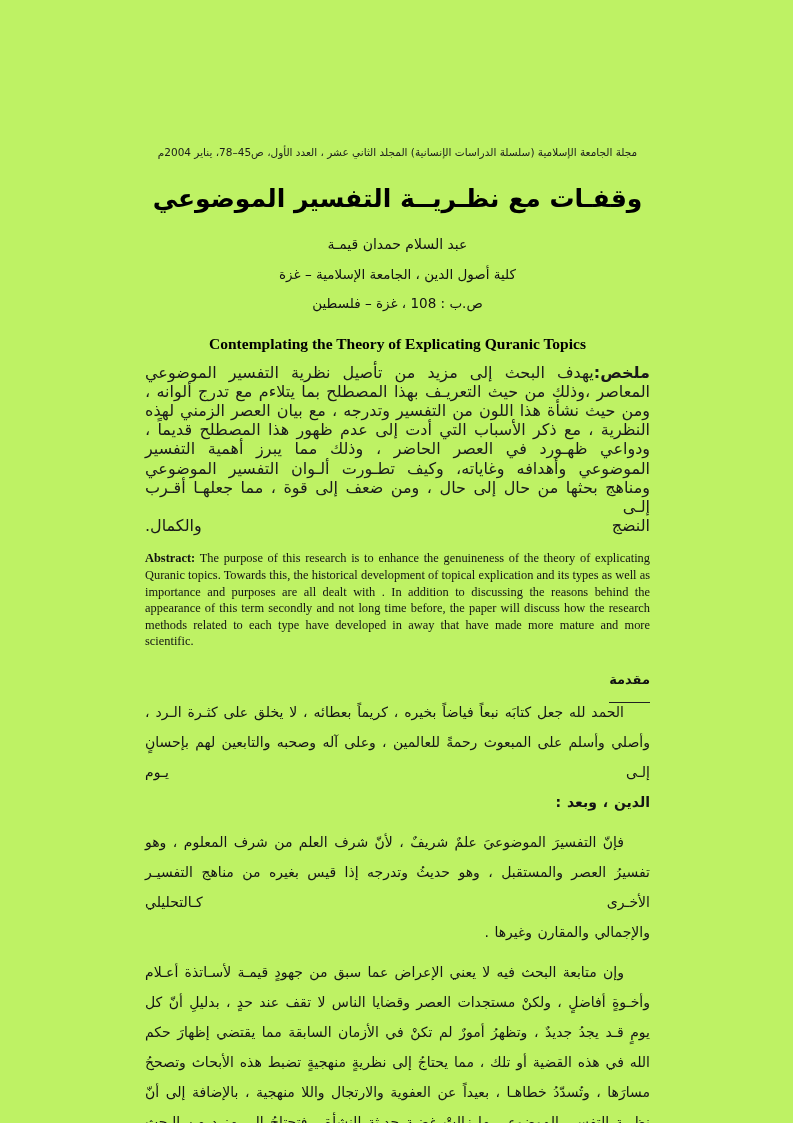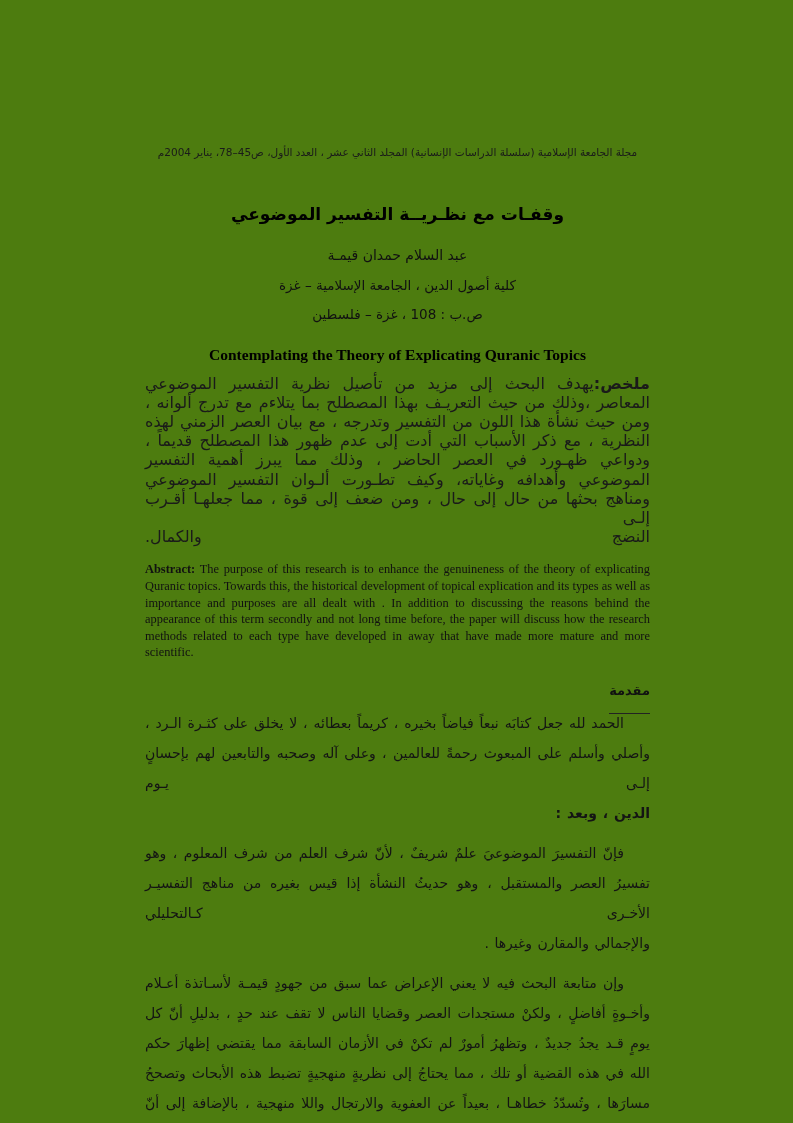--- a/index.html
+++ b/index.html
@@ -6,21 +6,21 @@
   html, body {
     margin: 0;
     padding: 0;
     background: #ffffff;
   }
   .page {
     position: relative;
     width: 793px;
     height: 1123px;
     margin: 0 auto;
-    background: #4d7c0f;
+    background: #bef264;
     overflow: hidden;
     color: #111111;
     font-family: "Liberation Serif", "DejaVu Serif", serif;
   }
 
   .content {
     position: absolute;
     left: 145px;
     top: 0;
     width: 505px;
@@ -37,23 +37,23 @@
     color: #1a1a1a;
     letter-spacing: 0.1px;
     white-space: nowrap;
   }
 
   
   .title-ar {
     direction: rtl;
     text-align: center;
     font-family: "DejaVu Sans", "Liberation Sans", sans-serif;
-    font-size: 17px;
+    font-size: 25px;
     font-weight: bold;
-    margin-top: 44px;
+    margin-top: 24px;
     letter-spacing: 0.4px;
     color: #000;
   }
   .author-ar {
     direction: rtl;
     text-align: center;
     font-family: "DejaVu Sans", "Liberation Sans", sans-serif;
     font-size: 14px;
     margin-top: 23px;
     color: #111;
@@ -177,19 +177,19 @@
       <span>The purpose of this research is to enhance the genuineness of the theory of explicating Quranic topics. Towards this, the historical development of topical explication and its types as well as importance and purposes are all dealt with . In addition to discussing the reasons behind the appearance of this term secondly and not long time before, the paper will discuss how the research methods related to each type have developed in away that have made more mature and more scientific.</span>
     </div>
 
     <div class="section-heading">
       <span>مقدمة</span>
     </div>
 
     <div class="body-par">الحمد لله جعل كتابَه نبعاً فياضاً بخيره ، كريماً بعطائه ، لا يخلق على كثـرة الـرد ، وأصلي وأسلم على المبعوث رحمةً للعالمين ، وعلى آله وصحبه والتابعين لهم بإحسانٍ إلـى يـوم</div>
     <div class="body-par tail flow" style="margin-top:0; text-indent:0;font-weight:bold;">الدين ، وبعد :</div>
 
-    <div class="body-par">فإنّ التفسيرَ الموضوعيَ علمٌ شريفٌ ، لأنّ شرف العلم من شرف المعلوم ، وهو تفسيرُ العصر والمستقبل ، وهو حديثُ النشأة إذا قيس بغيره من مناهج التفسيـر الأخـرى كـالتحليلي</div>
+    <div class="body-par">فإنّ التفسيرَ الموضوعيَ علمٌ شريفٌ ، لأنّ شرف العلم من شرف المعلوم ، وهو تفسيرُ العصر والمستقبل ، وهو حديثُ وتدرجه إذا قيس بغيره من مناهج التفسيـر الأخـرى كـالتحليلي</div>
     <div class="body-par tail" style="margin-top:0; text-indent:0;">والإجمالي والمقارن وغيرها .</div>
 
     <div class="body-par">وإن متابعة البحث فيه لا يعني الإعراض عما سبق من جهودٍ قيمـة لأسـاتذة أعـلام وأخـوةٍ أفاضلٍ ، ولكنْ مستجدات العصر وقضايا الناس لا تقف عند حدٍ ، بدليلِ أنّ كل يومٍ قـد يجدُ جديدٌ ، وتظهرُ أمورٌ لم تكنْ في الأزمان السابقة مما يقتضي إظهارَ حكم الله في هذه القضية أو تلك ، مما يحتاجُ إلى نظريةٍ منهجيةٍ تضبط هذه الأبحاث وتصححُ مسارَها ، وتُسدّدُ خطاهـا ، بعيداً عن العفوية والارتجال واللا منهجية ، بالإضافة إلى أنّ نظرية التفسير الموضوعي ما زالتْ غضـة حديثة النشأة ، فتحتاجُ إلى مزيدٍ من البحث والدراسة حتى تكتمل ، وتقوى على سوقها ،</div>
 
   </div>
 </div>
 
 </body></html>

